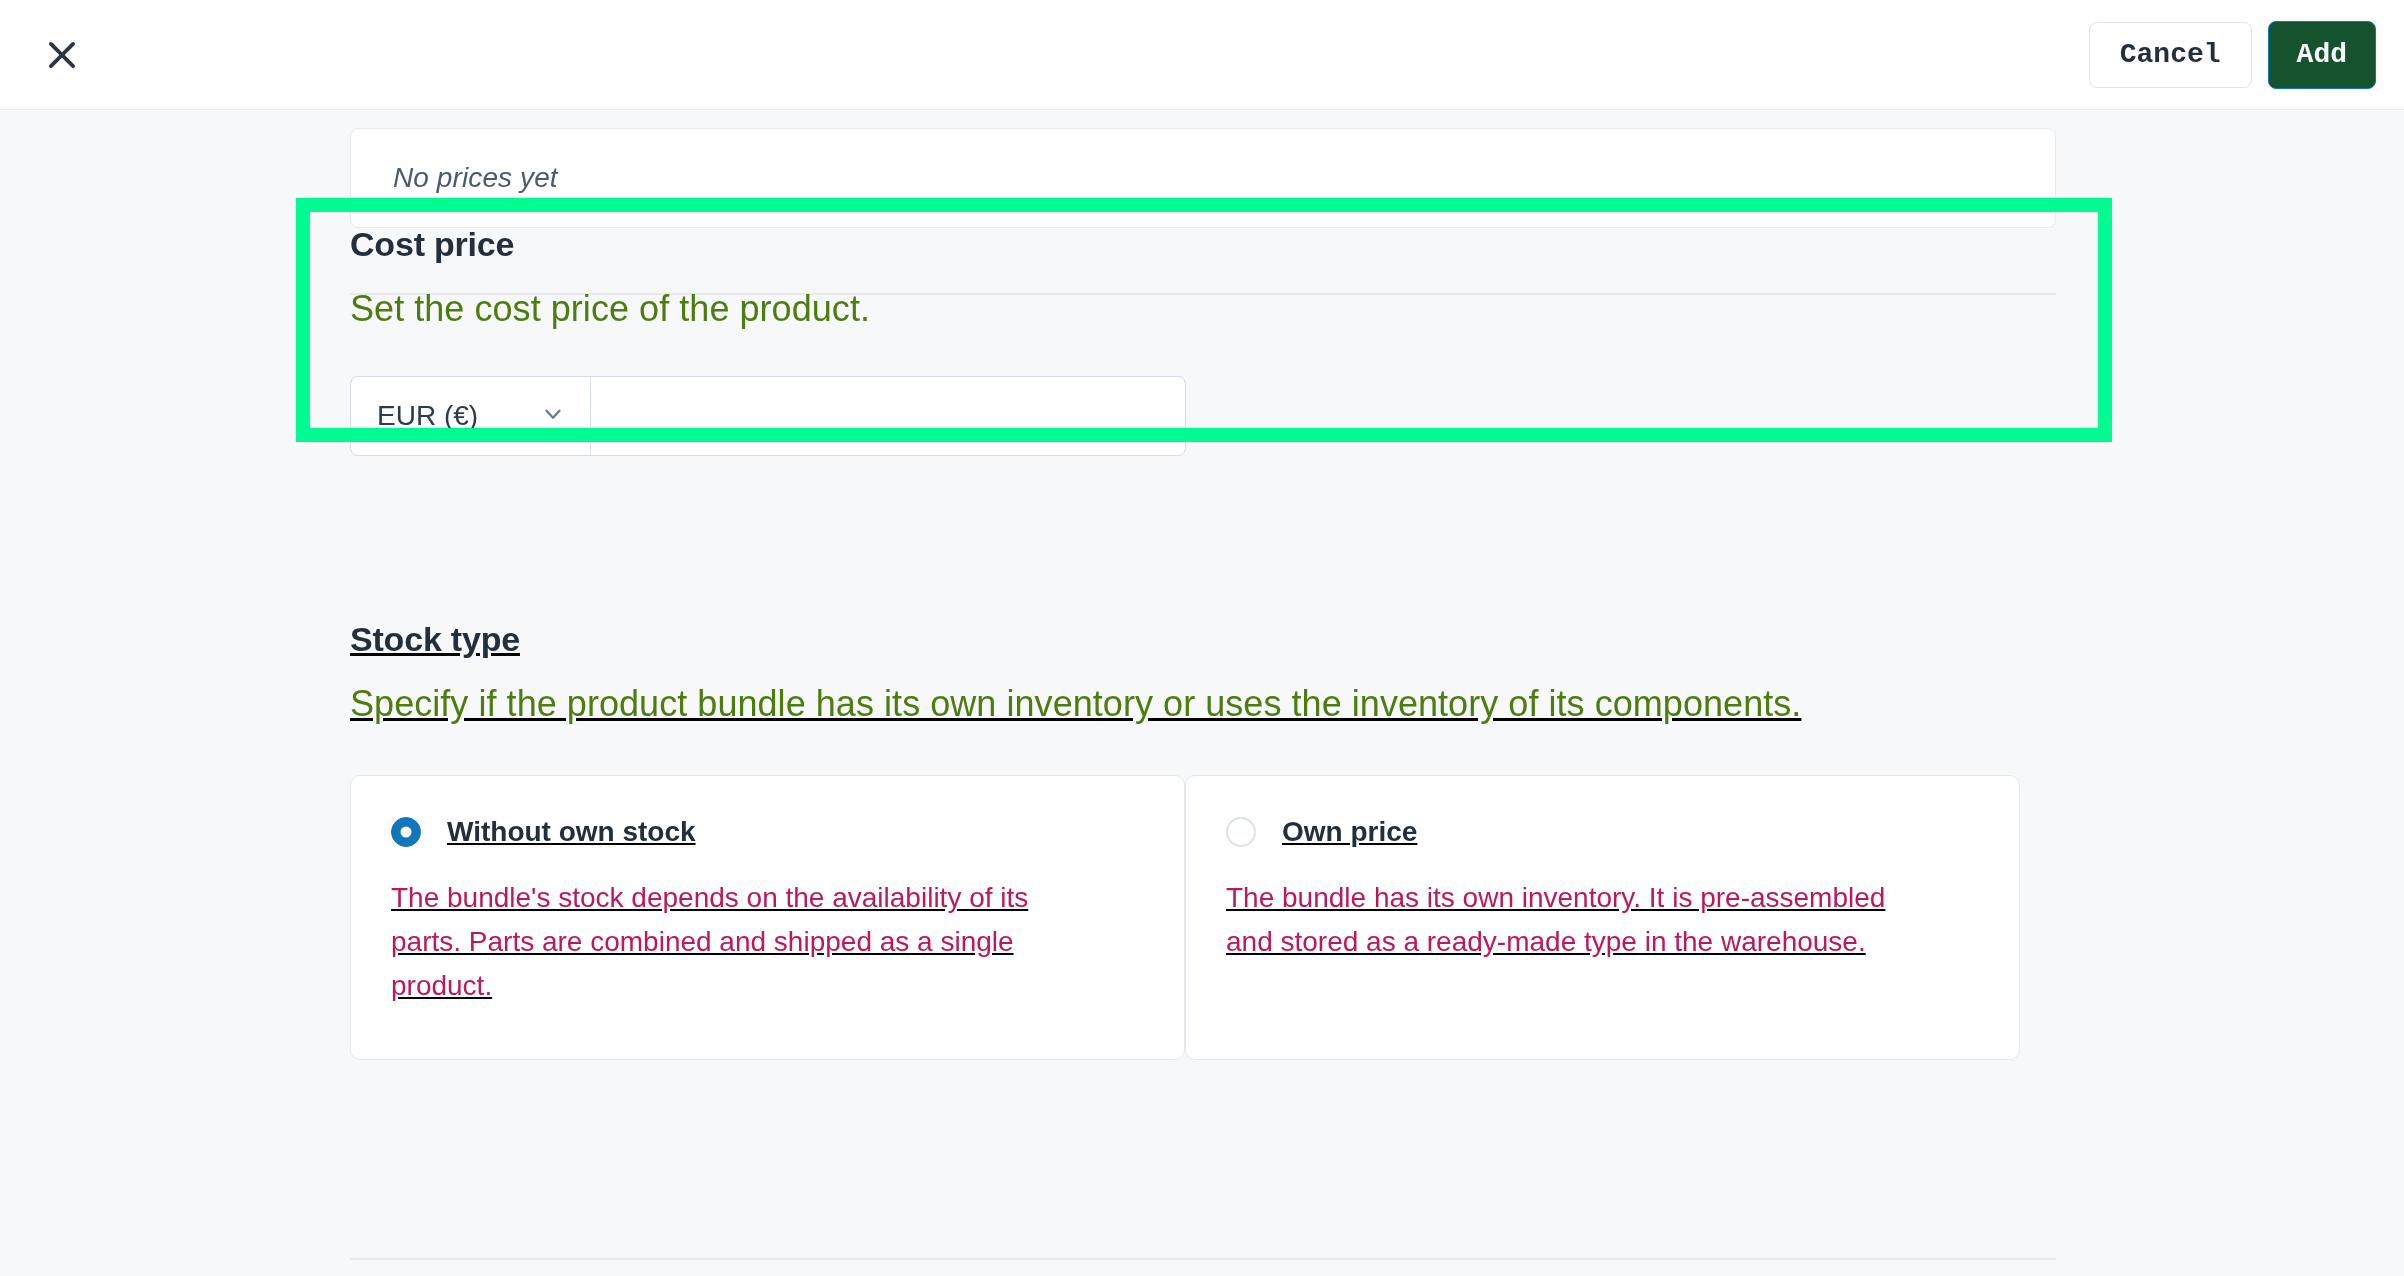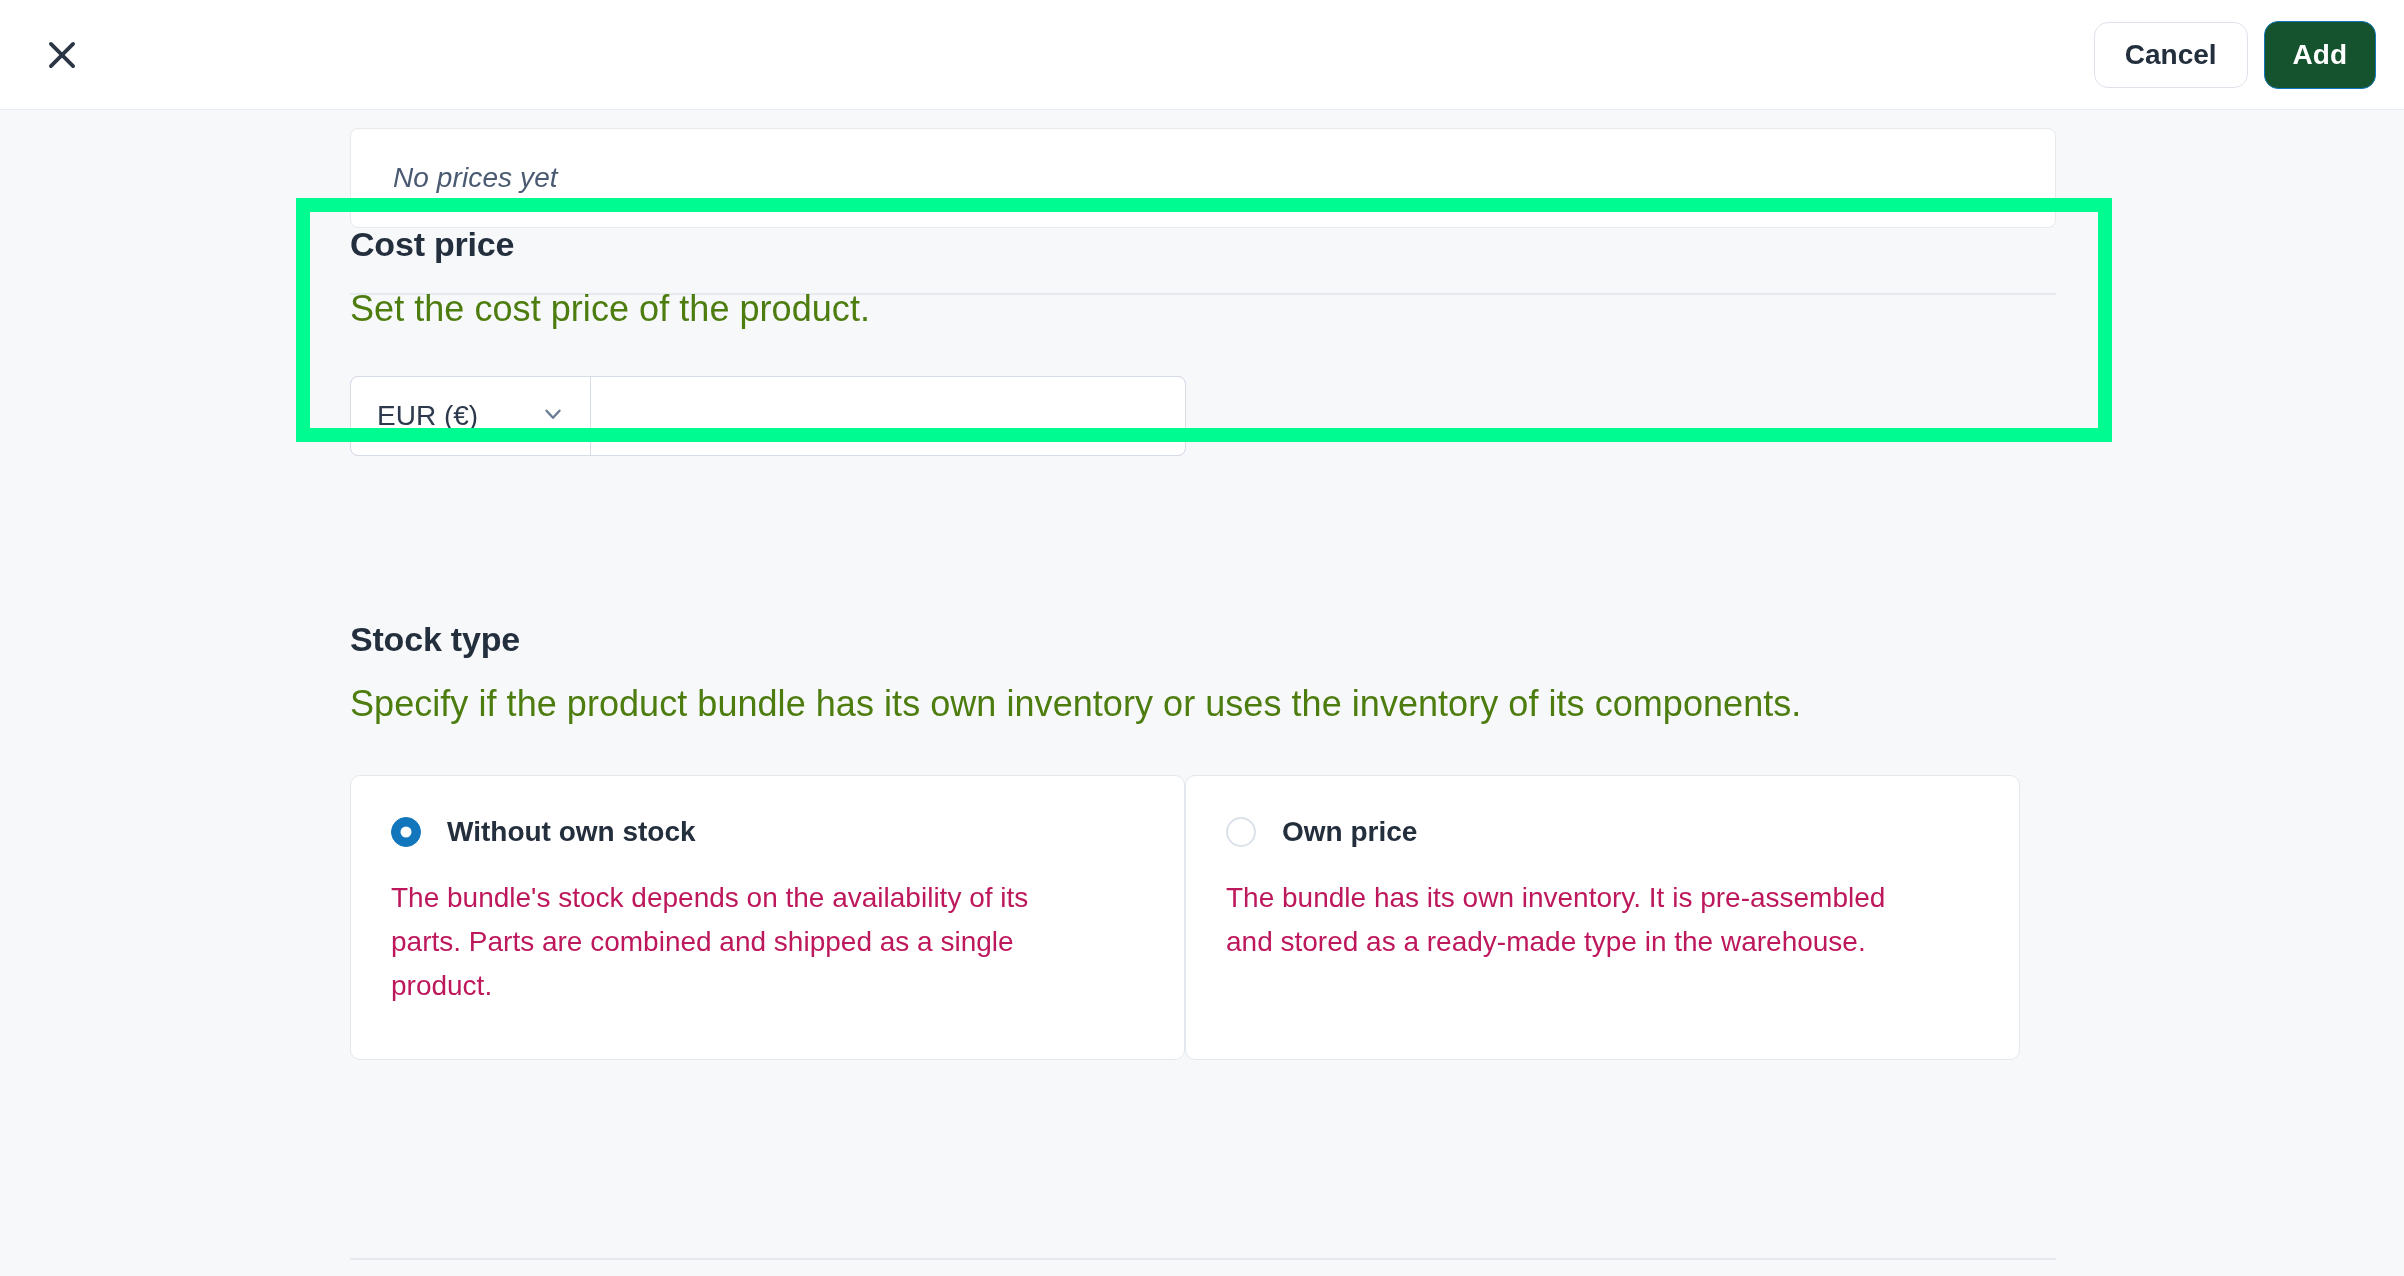--- a/index.html
+++ b/index.html
@@ -33,25 +33,25 @@
     background: transparent;
     border: none;
     cursor: pointer;
     border-radius: 6px;
   }
   .close-btn svg { display: block; }
 
   .header-actions { display: flex; align-items: center; gap: 16px; }
 
   .btn {
-    font-family: Liberation Sans, sans-serif;
+    font-family: Liberation Mono, monospace;
     font-size: 28px;
     font-weight: 700;
     line-height: 1;
-    border-radius: 14px;
+    border-radius: 8px;
     cursor: pointer;
     white-space: nowrap;
   }
   .btn-cancel {
     background: #ffffff;
     color: #242f3e;
     border: 1px solid #dfe3e9;
     padding: 18px 30px;
   }
   .btn-add {
@@ -175,20 +175,21 @@
     font-size: 28px;
     color: #242f3e;
   }
 
   
   .section-stock {
     position: absolute;
     left: 350px;
     top: 510px;
     width: 1706px;
+    text-decoration: underline;
   }
 
   .radio-cards {
     display: flex;
     margin-top: 50px;
   }
 
   .radio-card {
     width: 835px;
     min-height: 285px;

